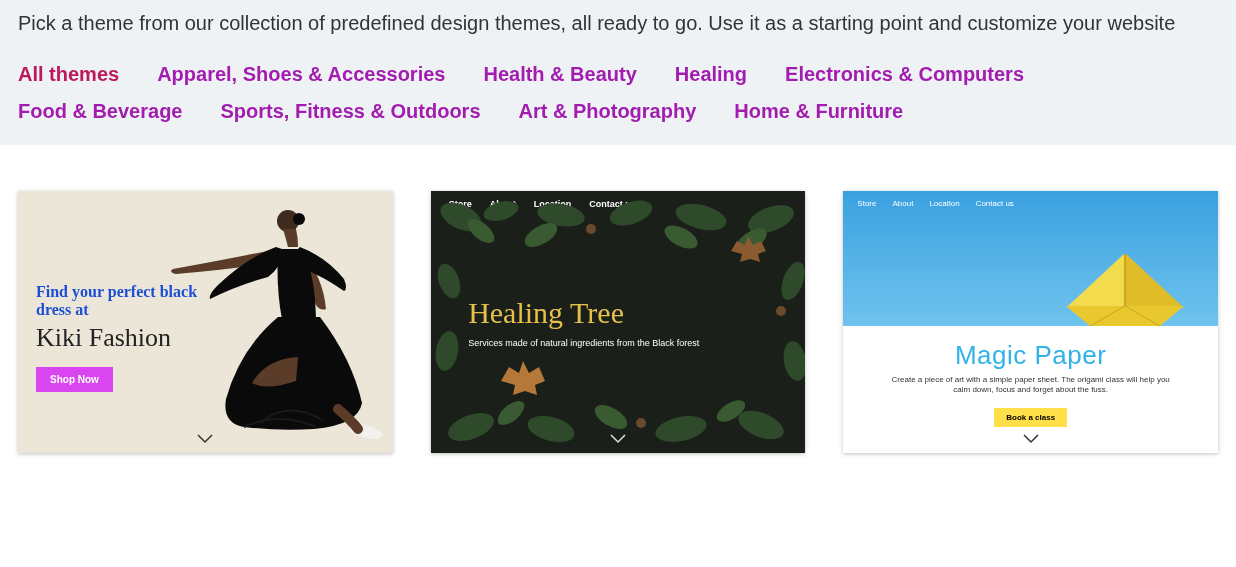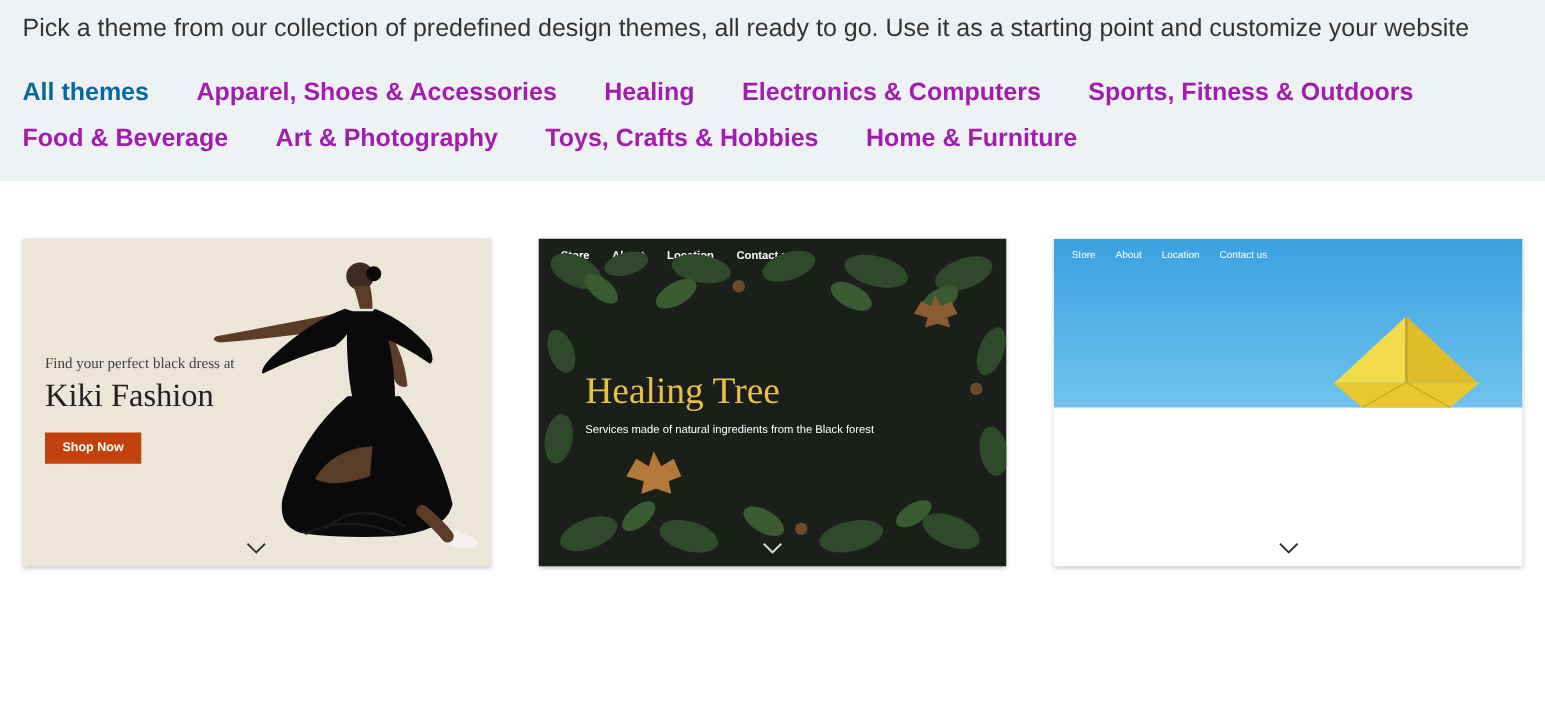--- a/index.html
+++ b/index.html
@@ -31,21 +31,21 @@
     gap: 38px;
     row-gap: 14px;
     font-size: 20px;
   }
   .category {
     color: #a21caf;
     font-weight: 600;
     cursor: pointer;
   }
   .category.active {
-    color: #0369a1;
+    color: #be185d;
   }
 
   .themes-row {
     display: flex;
     gap: 38px;
     padding: 46px 18px 20px 18px;
     background: #fff;
   }
   .theme-card {
     width: 380px;
@@ -68,33 +68,34 @@
   
   .kiki { background: #ece6d8; }
   .kiki-left {
     position: absolute;
     left: 18px;
     top: 92px;
     width: 170px;
   }
   .kiki-tagline {
     font-family: Georgia, serif;
-    font-size: 12px;
-    color: #404040;
+    font-size: 16px;
+    color: #1d4ed8;
     margin-bottom: 4px;
+    font-weight: bold;
   }
   .kiki-brand {
     font-family: Liberation Serif, serif;
     font-size: 26px;
     color: #222;
     margin-bottom: 14px;
   }
   .kiki-btn {
     display: inline-block;
-    background: #c2410c;
+    background: #d946ef;
     color: #fff;
     font-size: 10px;
     font-weight: 600;
     padding: 7px 14px;
   }
   
   .dancer { position: absolute; left: 130px; top: 8px; width: 240px; height: 250px; }
   .dancer svg { width: 100%; height: 100%; }
 
   
@@ -160,26 +161,26 @@
   }
 </style>
 </head>
 <body>
 
 <div class="header">
   <p class="page-subtitle">Pick a theme from our collection of predefined design themes, all ready to go. Use it as a starting point and customize your website</p>
   <div class="categories">
     <span class="category active">All themes</span>
     <span class="category">Apparel, Shoes &amp; Accessories</span>
+    <span class="category">Health &amp; Beauty</span>
     <span class="category">Healing</span>
     <span class="category">Electronics &amp; Computers</span>
+    <span class="category">Food &amp; Beverage</span>
     <span class="category">Sports, Fitness &amp; Outdoors</span>
-    <span class="category">Food &amp; Beverage</span>
     <span class="category">Art &amp; Photography</span>
-    <span class="category">Toys, Crafts &amp; Hobbies</span>
     <span class="category">Home &amp; Furniture</span>
   </div>
 </div>
 
 <div class="themes-row">
 
   <div class="theme-card kiki">
     <div class="dancer">
       <svg viewBox="0 0 240 250">
 
@@ -302,20 +303,25 @@
         <polygon points="64,6 64,58 8,58" fill="#f3db4e"></polygon>
 
         <polygon points="66,6 66,58 122,58" fill="#e0bc28"></polygon>
 
         <polygon points="64,6 66,6 66,58 64,58" fill="#caa61f"></polygon>
 
         <line x1="30" y1="78" x2="65" y2="58" stroke="#caa61f" stroke-width="1"></line>
         <line x1="100" y1="78" x2="65" y2="58" stroke="#caa61f" stroke-width="1"></line>
       </svg>
     </div>
+    <div class="magic-body">
+      <div class="magic-brand">Magic Paper</div>
+      <div class="magic-desc">Create a piece of art with a simple paper sheet. The origami class will help you calm down, focus and forget about the fuss.</div>
+      <div class="magic-btn">Book a class</div>
+    </div>
     <div class="theme-chevron">
       <svg width="16" height="10" viewBox="0 0 16 10">
           <path d="M1 1 L8 8 L15 1" stroke="#333" stroke-width="1.5" fill="none"></path>
         </svg>
     </div>
   </div>
 
 </div>
 
 </body></html>

